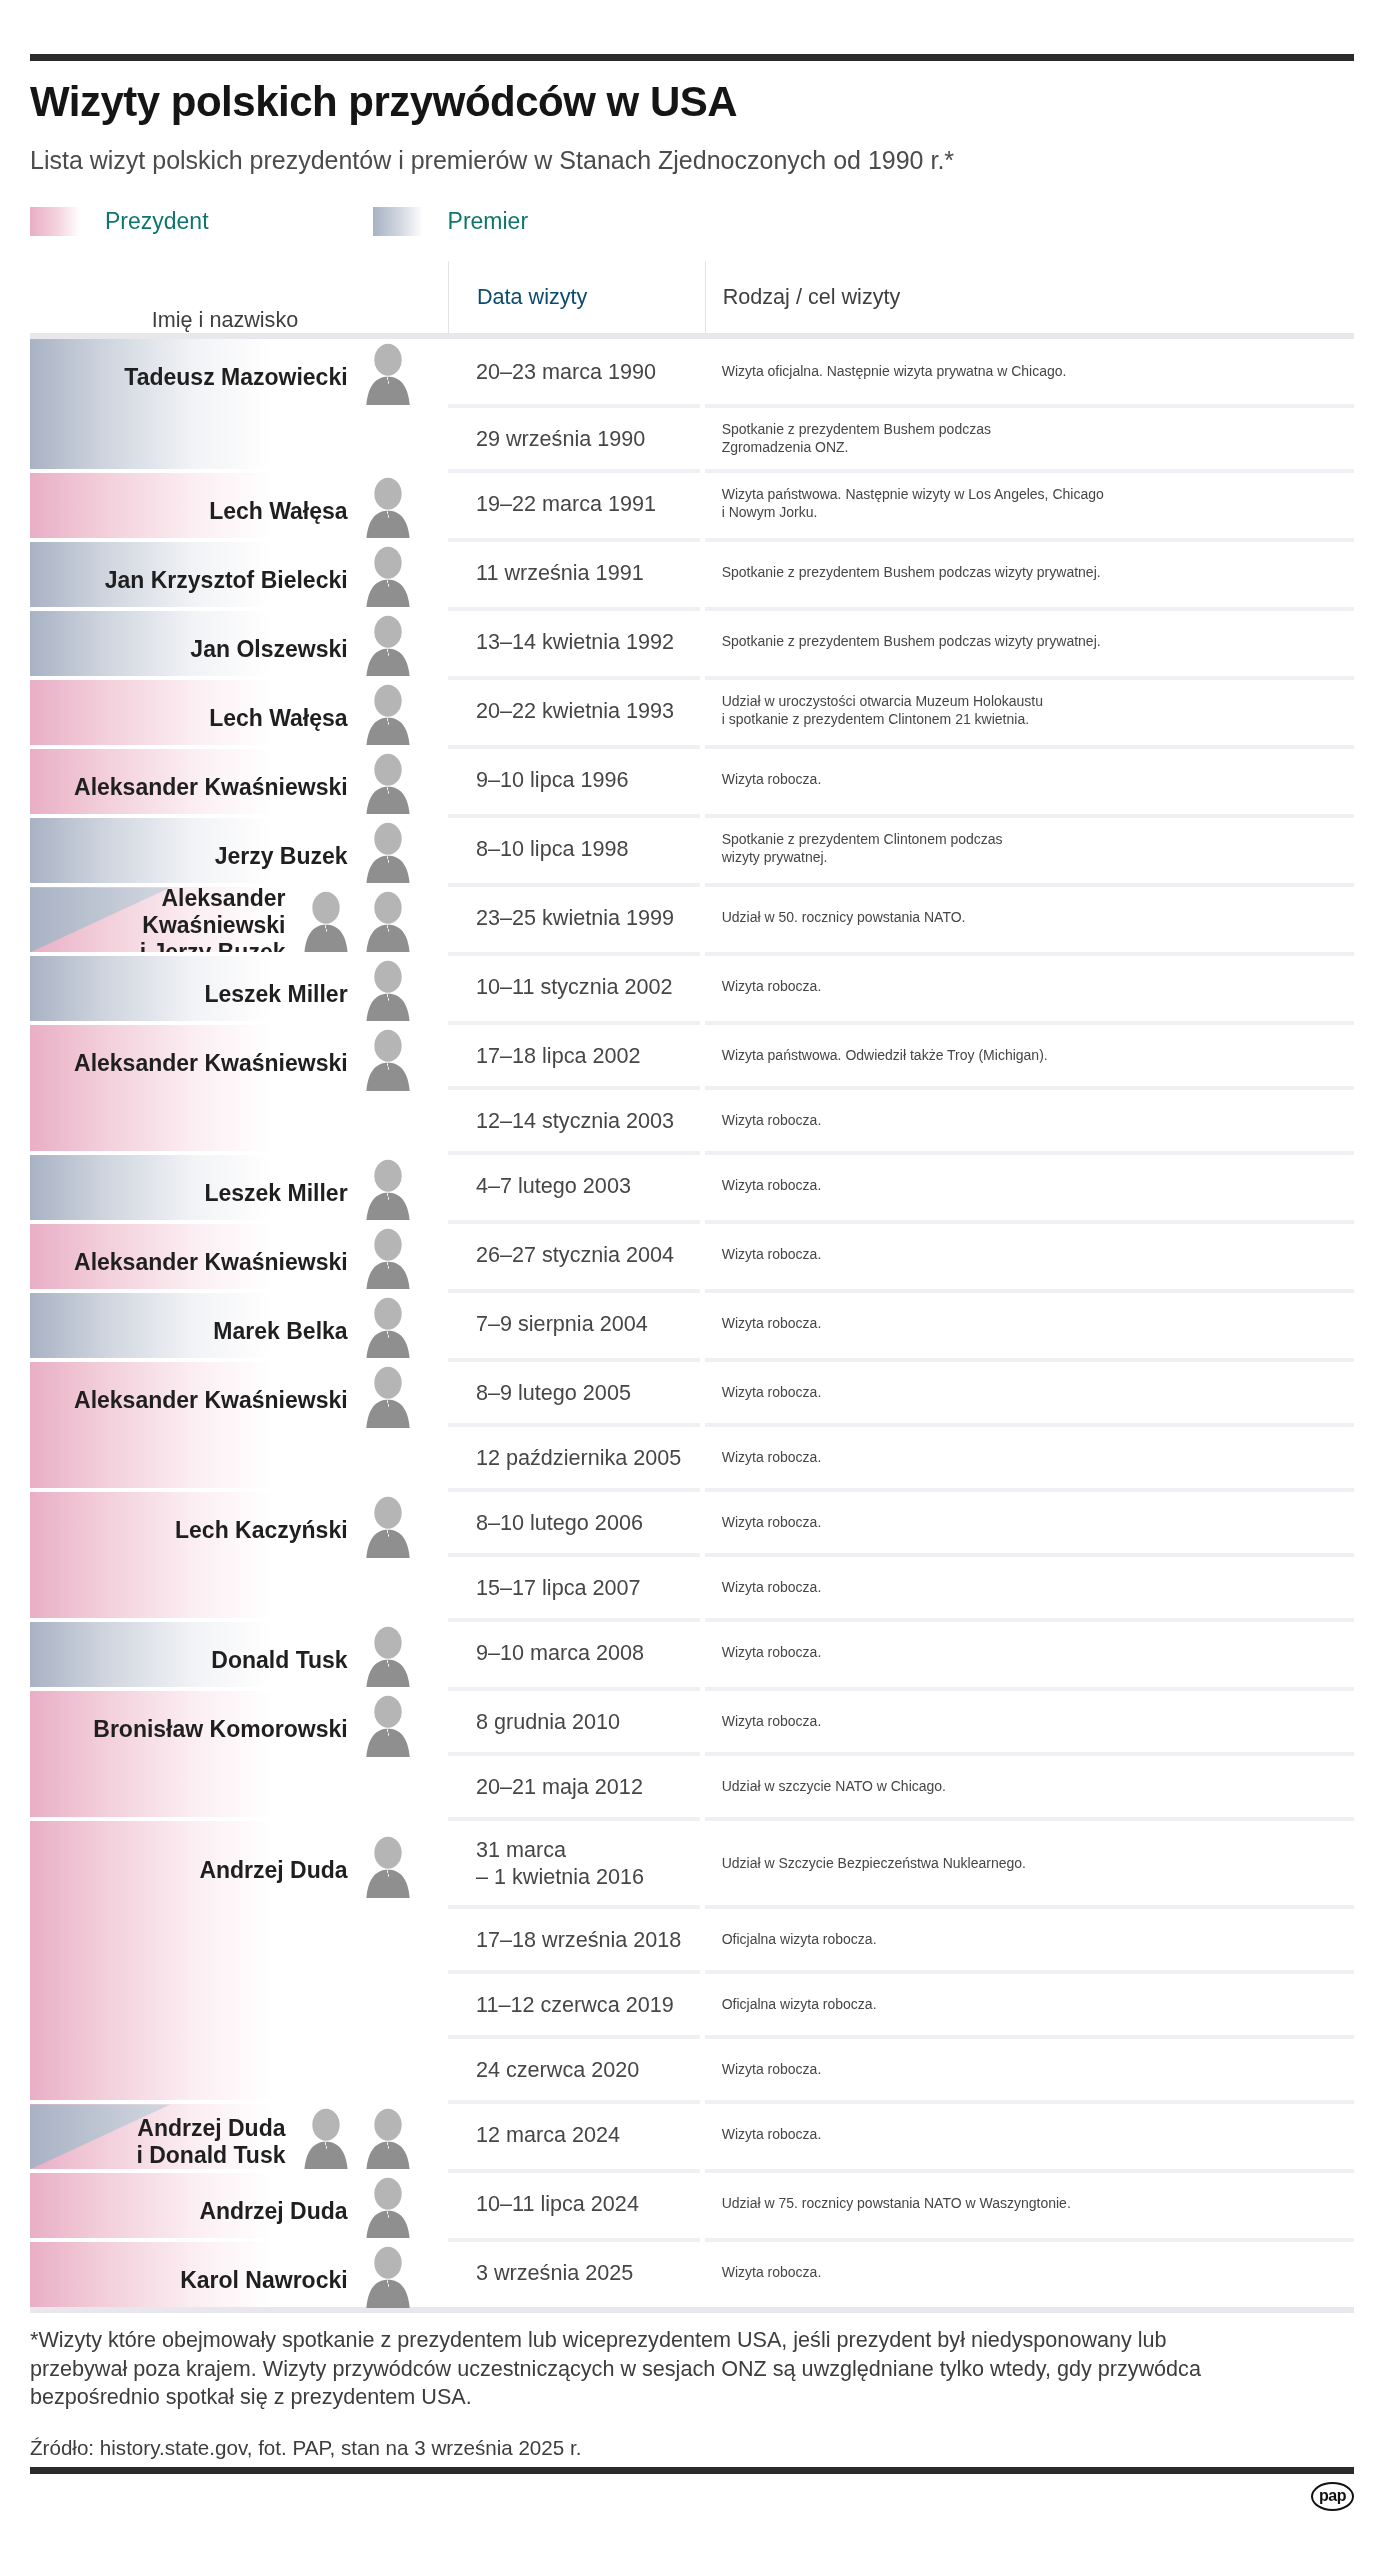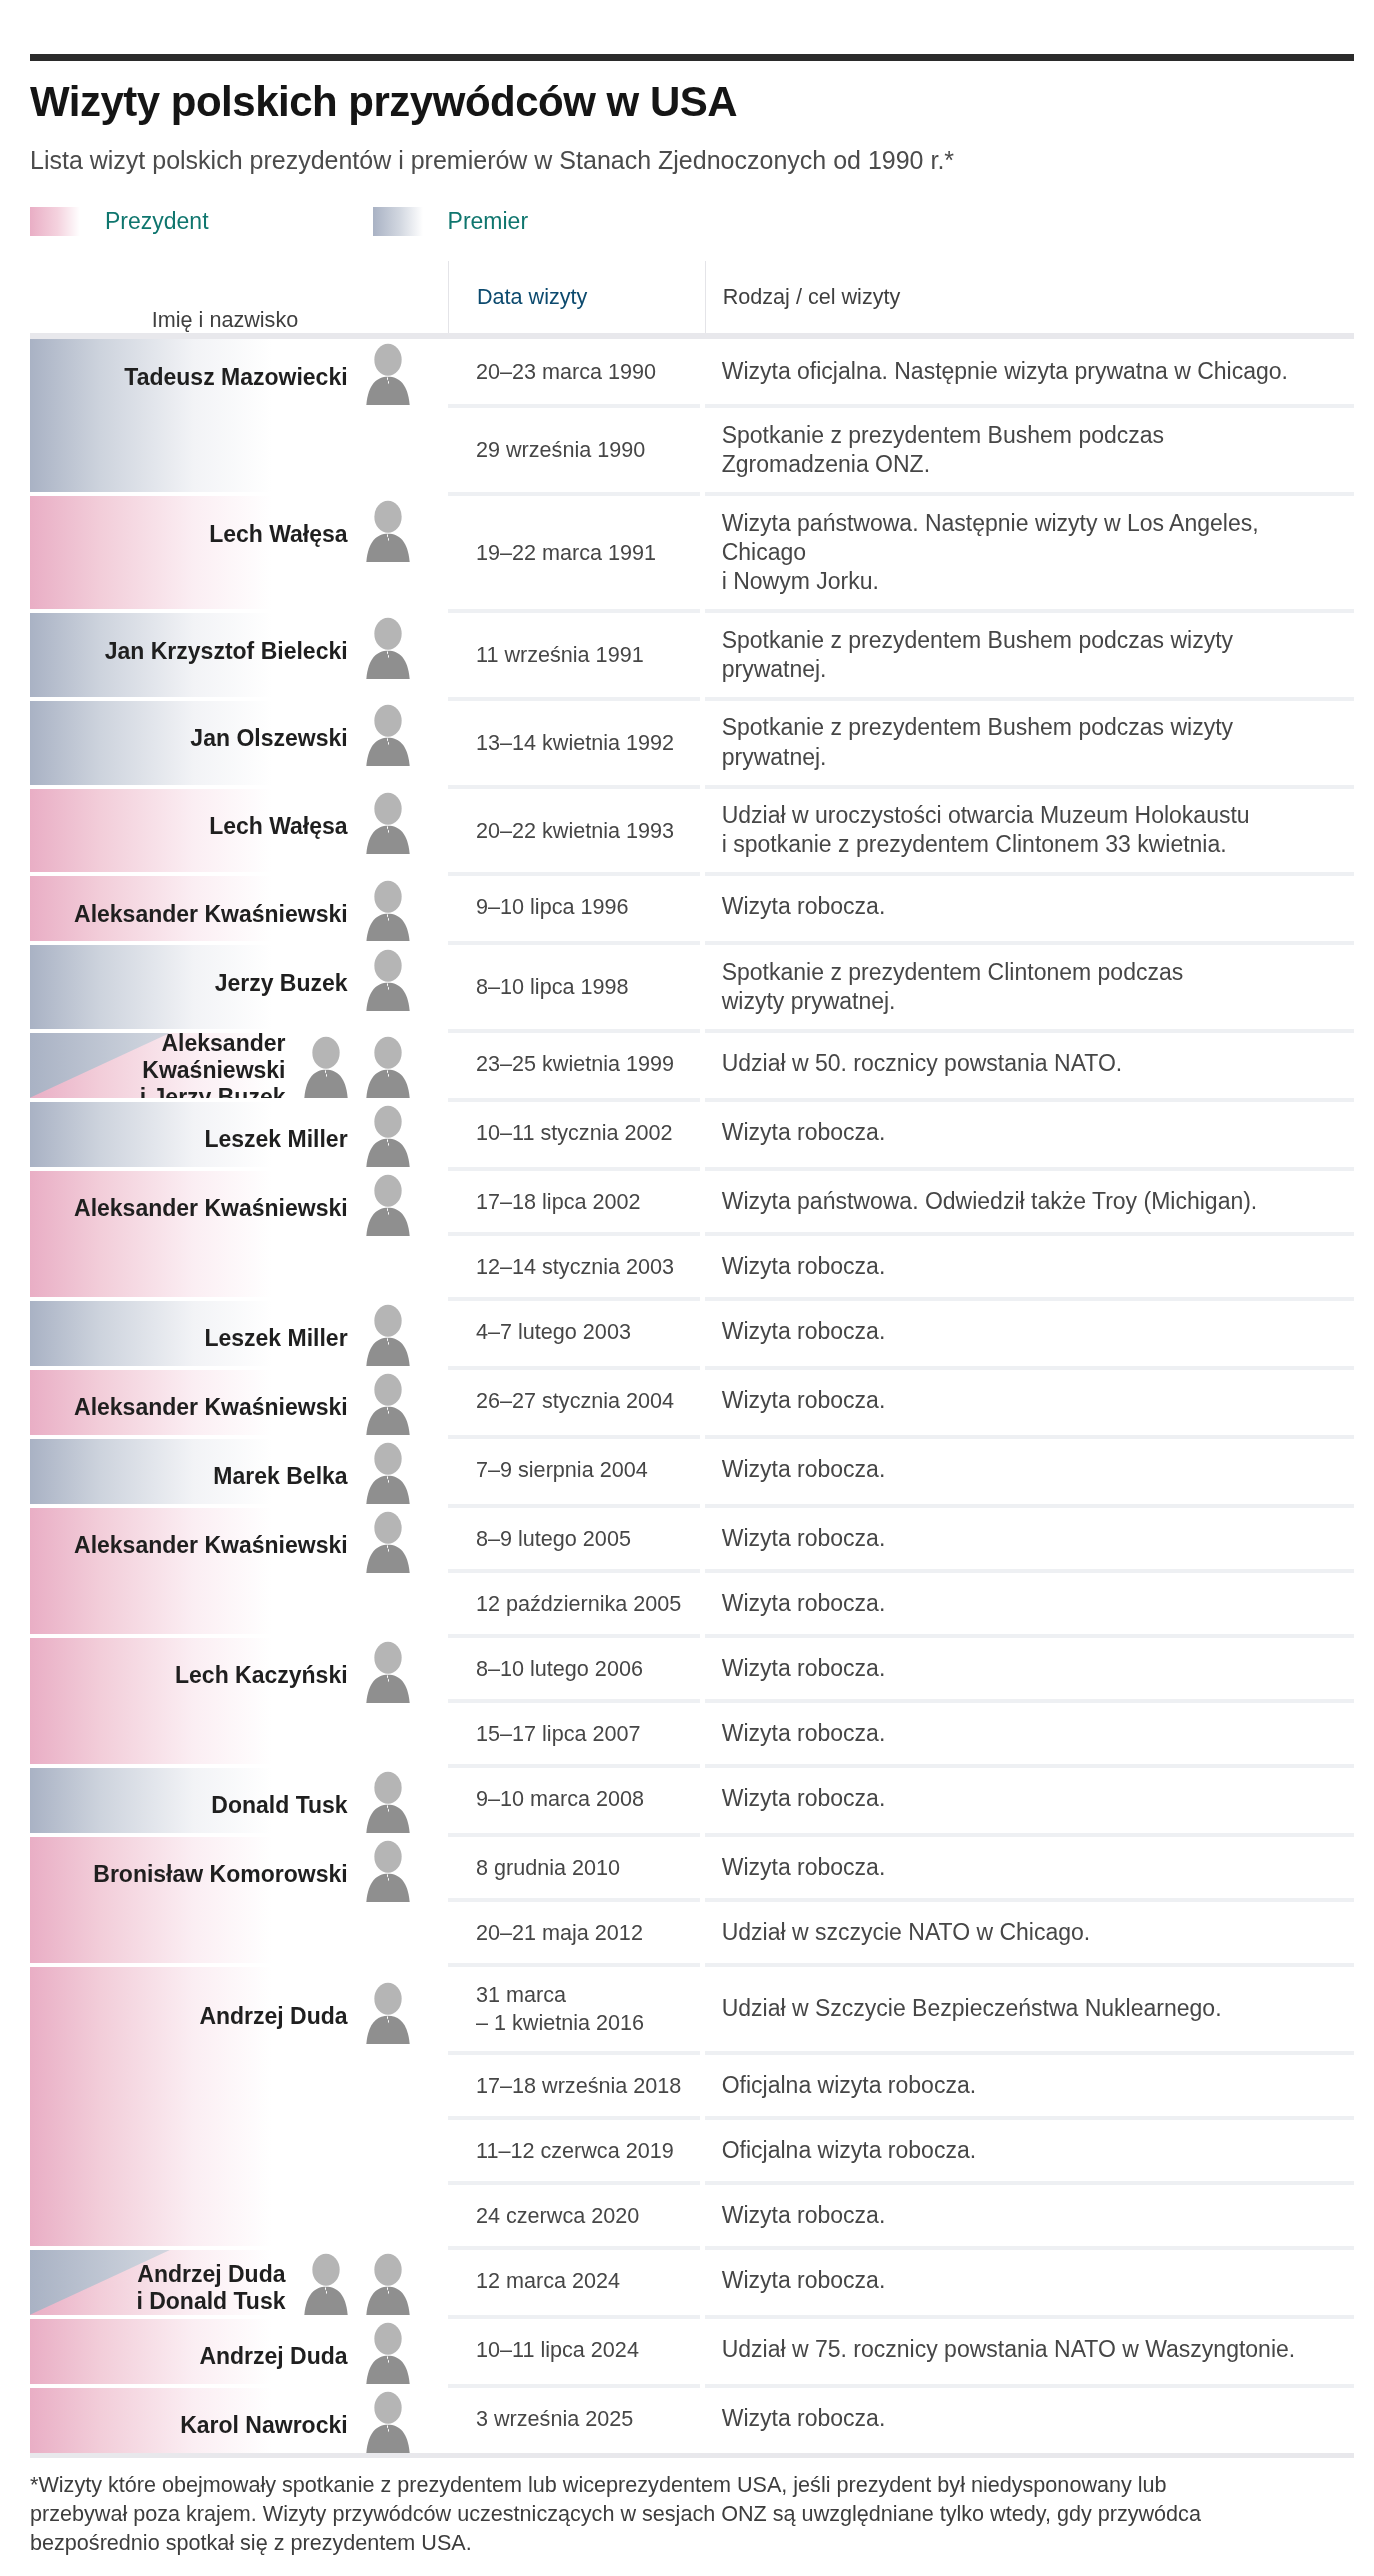--- a/index.html
+++ b/index.html
@@ -60,21 +60,21 @@
   .photos{display:flex;gap:4.1px;flex:0 0 auto;}
   .photo{width:58px;height:66px;display:block;}
   .rows{flex:1;display:flex;flex-direction:column;}
   .row{display:flex;align-items:stretch;min-height:65px;}
   .row.tall{min-height:88px;}
   .row + .row .datecell,.row + .row .desccell{border-top:4.1px solid var(--sep);}
   .datecell{width:252px;margin-right:5.2px;background:#fff;display:flex;align-items:center;
             padding:12.4px 9.3px 12.4px 28px;}
   .datecell span{font-size:21.6px;color:var(--body);line-height:1.28;white-space:pre-line;}
   .desccell{flex:1;background:#fff;display:flex;align-items:center;padding:12.4px 15.5px 12.4px 16.5px;}
-  .desccell span{font-size:23px;color:var(--body);line-height:1.28;white-space:pre-line;}
+  .desccell span{font-size:14px;color:var(--body);line-height:1.28;white-space:pre-line;}
   
   p.note{margin-top:13.4px;font-size:21.6px;color:#3d3d3d;line-height:1.33;white-space:pre-line;width:1324px;}
   p.source{margin-top:24px;font-size:20.6px;color:#3d3d3d;width:1324px;}
   .bottombar{margin-top:7.2px;height:6.2px;background:#2b2b2b;width:1324px;}
   .pap-logo{margin-top:8.2px;margin-left:1281px;width:43px;height:29px;border:2.6px solid #111;
             border-radius:50%;display:flex;align-items:center;justify-content:center;background:#fff;}
   .pap-logo span{font-size:16px;font-weight:700;letter-spacing:-0.5px;color:#111;transform:translateY(-0.5px);}
 </style>
 </head>
 <body>
@@ -224,21 +224,21 @@
 </div>
       </div>
     </div>
     <div class="rows">
   <div class="row">
     <div class="datecell">
       <span>20–22 kwietnia 1993</span>
     </div>
     <div class="desccell">
       <span>Udział w uroczystości otwarcia Muzeum Holokaustu
-i spotkanie z prezydentem Clintonem 33 kwietnia.</span>
+i spotkanie z prezydentem Clintonem 21 kwietnia.</span>
     </div>
   </div>
 </div>
   </div>
 
   <div class="group g-president">
     <div class="namecell">
       <div class="namecontent">
         <div class="person-name">Aleksander Kwaśniewski</div>
         <div class="photos">

